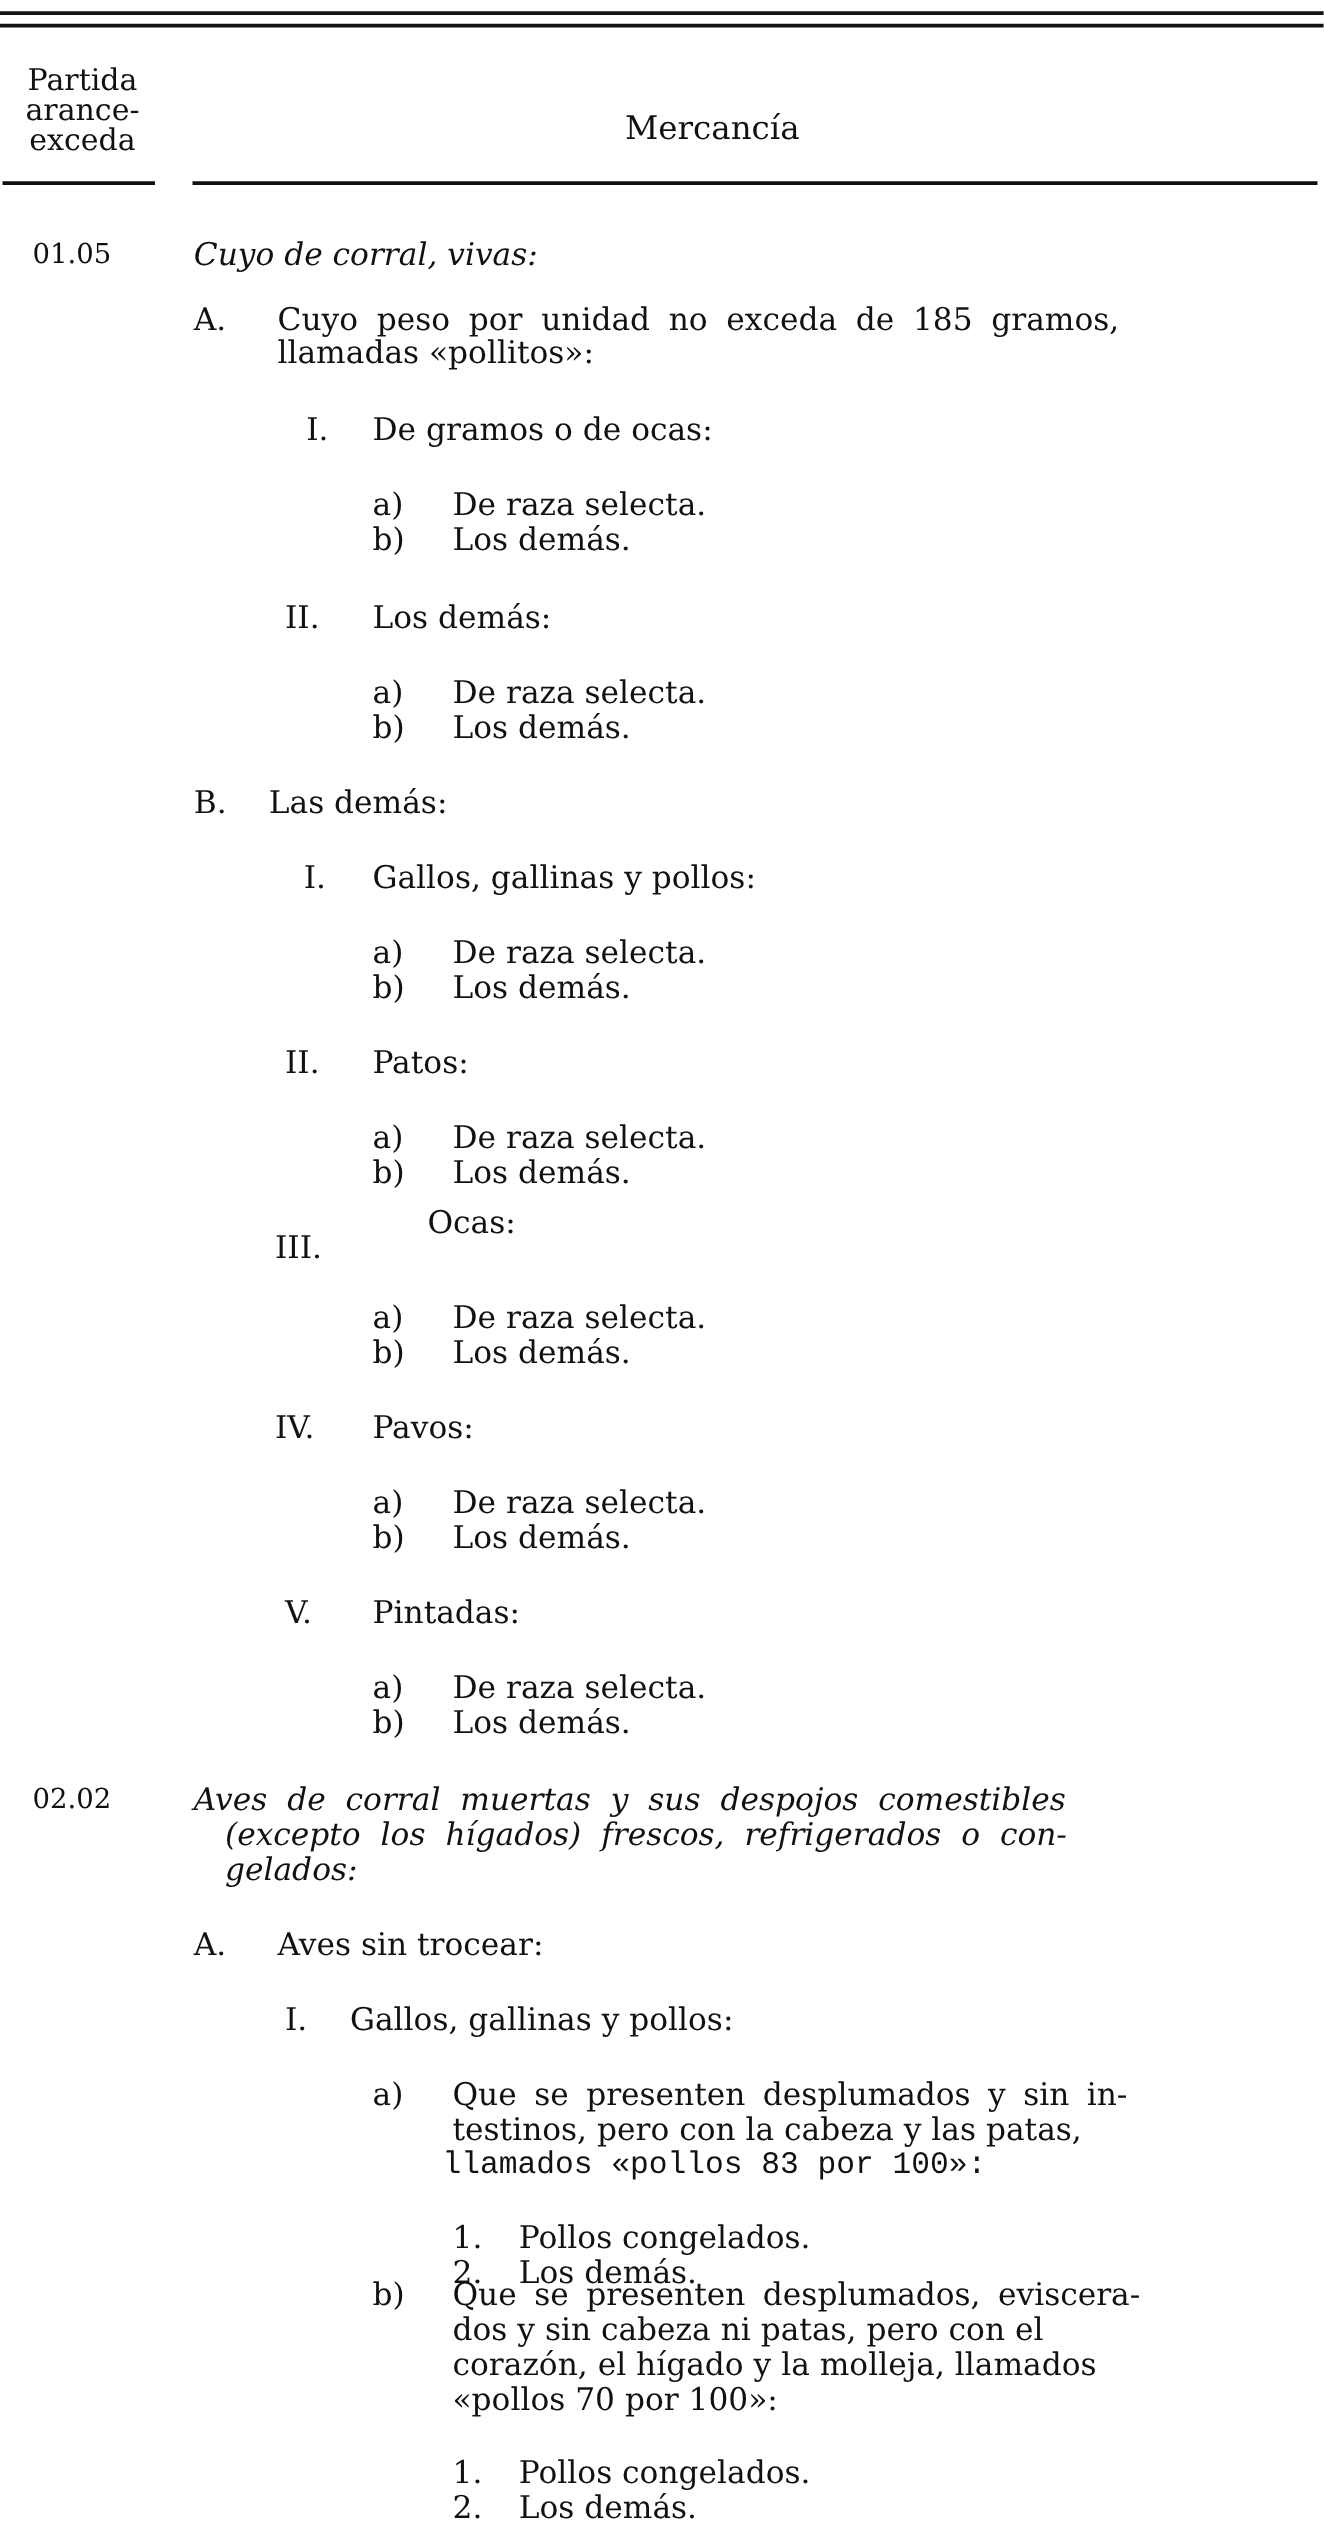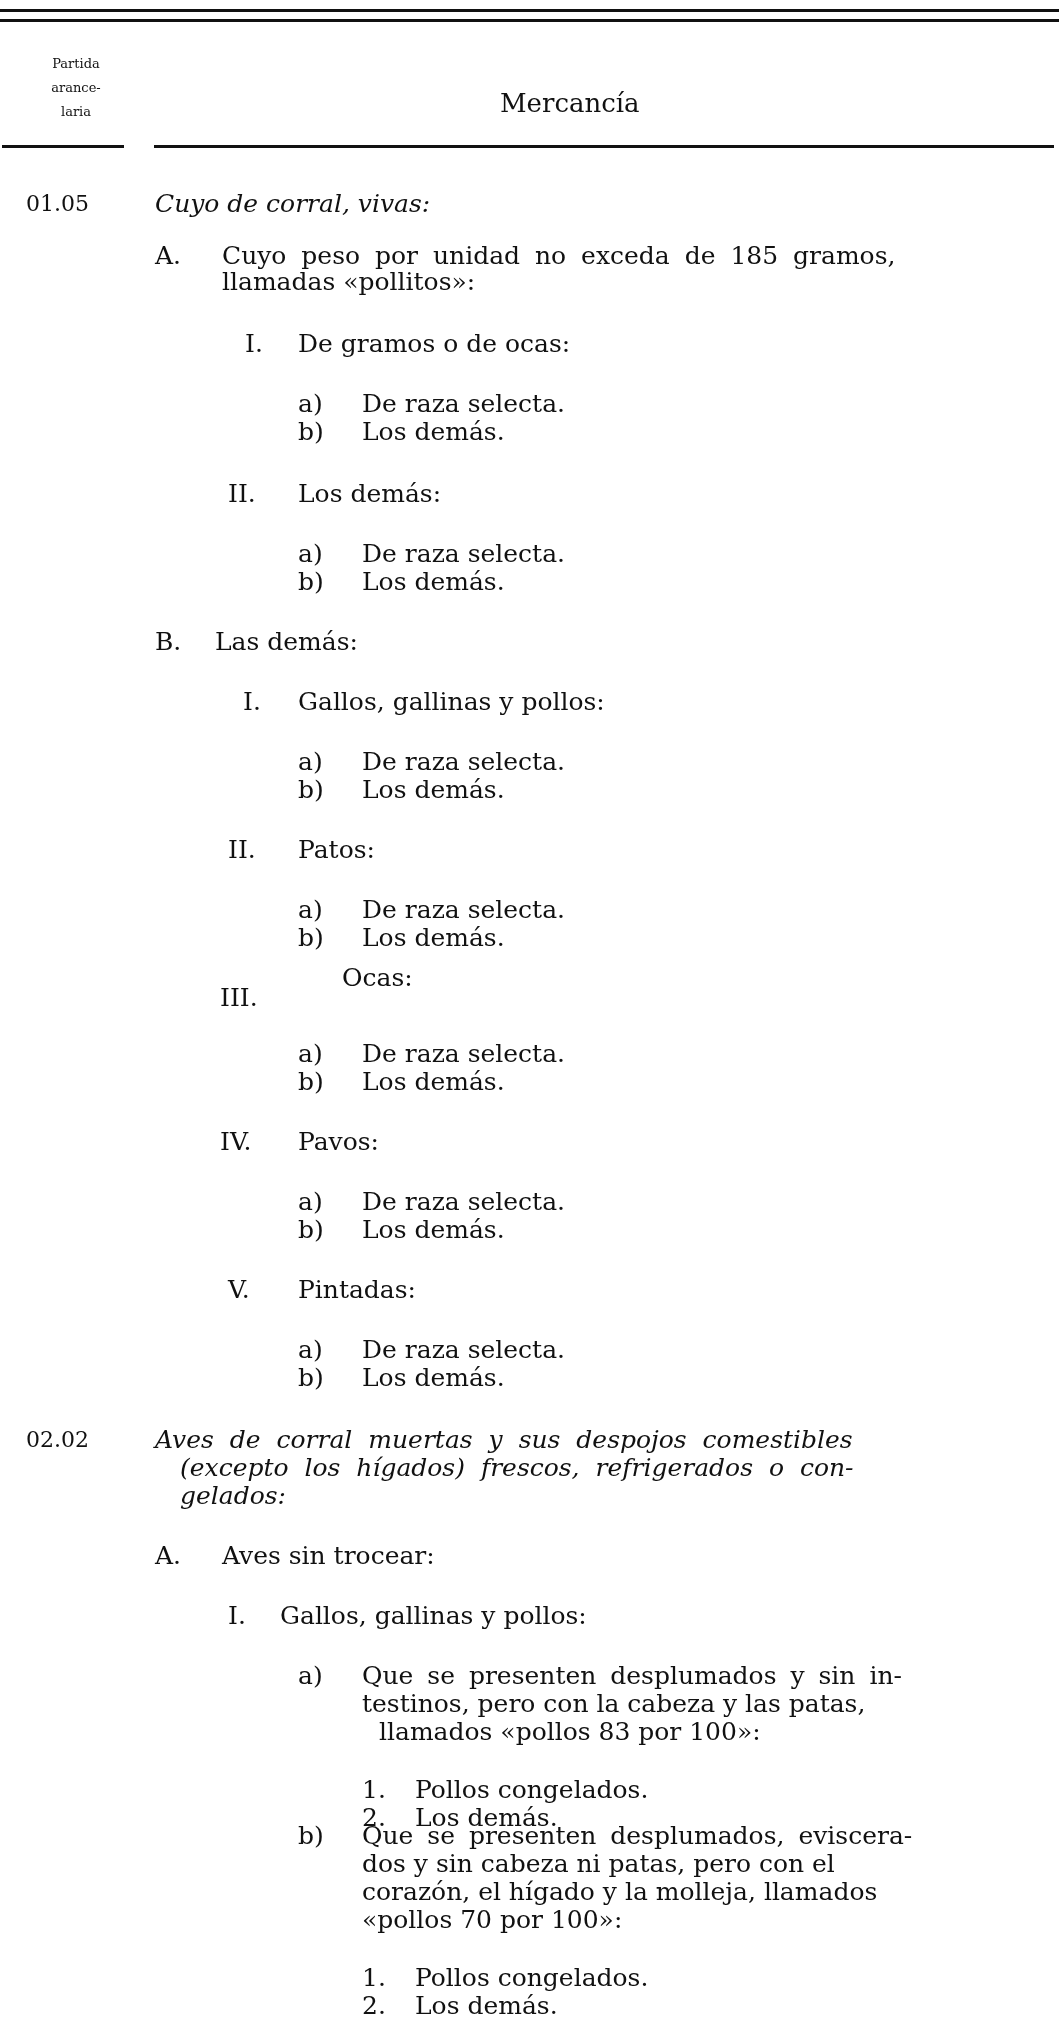--- a/index.html
+++ b/index.html
@@ -1,36 +1,36 @@
 <!DOCTYPE html>
 <html><head>
 <meta charset="utf-8">
 <style>
   html, body { margin: 0; padding: 0; background: #ffffff; }
   body {
     width: 1059px; height: 2029px; position: relative; overflow: hidden;
     font-family: "DejaVu Serif", serif; color: #111; font-size: 25px;
   }
   .rule { position: absolute; background: #111; }
-  .hdr-code { position: absolute; left: 20px; top: 52px; width: 112px; text-align: center; font-size: 13px; line-height: 24px; }
+  .hdr-code { position: absolute; left: 10px; top: 52px; width: 112px; text-align: center; font-size: 24px; line-height: 24px; }
   .hdr-merc { position: absolute; left: 500px; top: 88px; font-size: 26px; }
   .t { position: absolute; white-space: nowrap; line-height: 28px; }
   .it { font-style: italic; }
   .code { position: absolute; left: 26px; font-size: 22px; }
 </style>
 </head>
 <body>
 
 <div class="rule" style="left:0;top:9px;width:1059px;height:3px;"></div>
 <div class="rule" style="left:0;top:19px;width:1059px;height:3px;"></div>
 
 <div class="hdr-code">
   <div>Partida</div>
   <div>arance-</div>
-  <div>laria</div>
+  <div>exceda</div>
 </div>
 <div class="hdr-merc">Mercancía</div>
 <div class="rule" style="left:2px;top:145px;width:122px;height:3px;"></div>
 <div class="rule" style="left:154px;top:145px;width:900px;height:3px;"></div>
 
 <div class="t code" style="top:190px;">01.05</div>
 <div class="t it" style="left:155px;top:190px;">Cuyo de corral, vivas:</div>
 
 <div class="t" style="left:155px;top:242px;">A.</div>
 <div class="t" style="left:222px;top:242px;word-spacing:7px;">Cuyo peso por unidad no exceda de 185 gramos,</div>
@@ -95,21 +95,21 @@
 
 <div class="t" style="left:155px;top:1542px;">A.</div>
 <div class="t" style="left:222px;top:1542px;">Aves sin trocear:</div>
 
 <div class="t" style="left:228px;top:1602px;">I.</div>
 <div class="t" style="left:280px;top:1602px;">Gallos, gallinas y pollos:</div>
 
 <div class="t" style="left:298px;top:1662px;">a)</div>
 <div class="t" style="left:362px;top:1662px;word-spacing:6px;">Que se presenten desplumados y sin in-</div>
 <div class="t" style="left:362px;top:1690px;">testinos, pero con la cabeza y las patas,</div>
-<div class="t" style="left:379px;top:1718px;">llamados «pollos 83 por 100»:</div>
+<div class="t" style="left:354px;top:1718px;font-family:Liberation Mono, monospace;">llamados «pollos 83 por 100»:</div>
 <div class="t" style="left:362px;top:1776px;">1.</div>
 <div class="t" style="left:415px;top:1776px;">Pollos congelados.</div>
 <div class="t" style="left:362px;top:1804px;">2.</div>
 <div class="t" style="left:415px;top:1804px;">Los demás.</div>
 
 <div class="t" style="left:298px;top:1822px;">b)</div>
 <div class="t" style="left:362px;top:1822px;word-spacing:6px;">Que se presenten desplumados, eviscera-</div>
 <div class="t" style="left:362px;top:1850px;">dos y sin cabeza ni patas, pero con el</div>
 <div class="t" style="left:362px;top:1878px;">corazón, el hígado y la molleja, llamados</div>
 <div class="t" style="left:362px;top:1906px;">«pollos 70 por 100»:</div>

